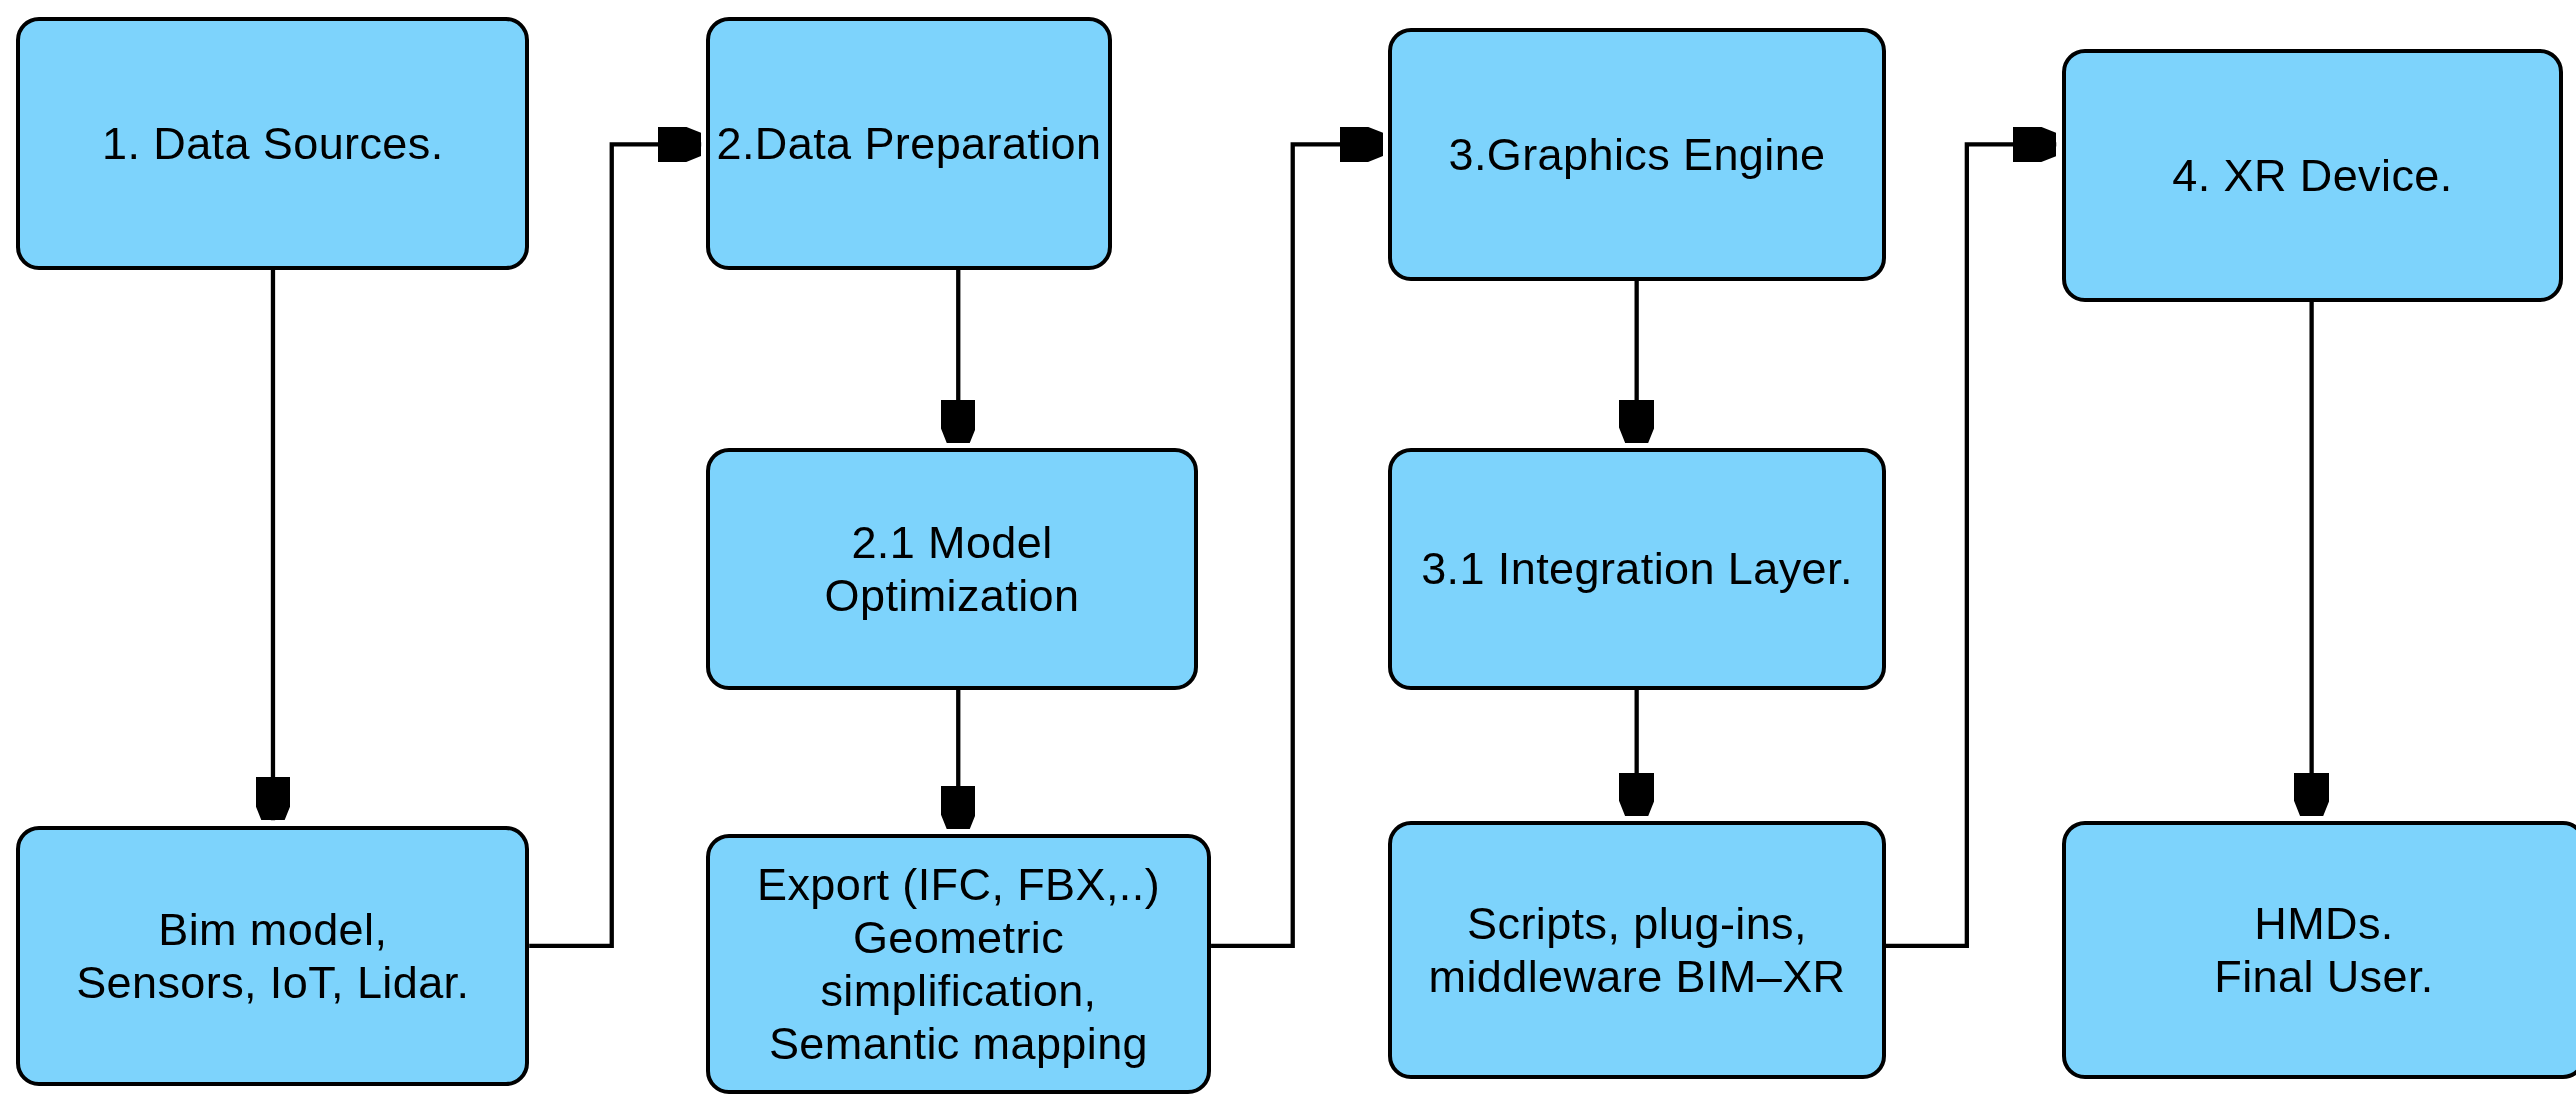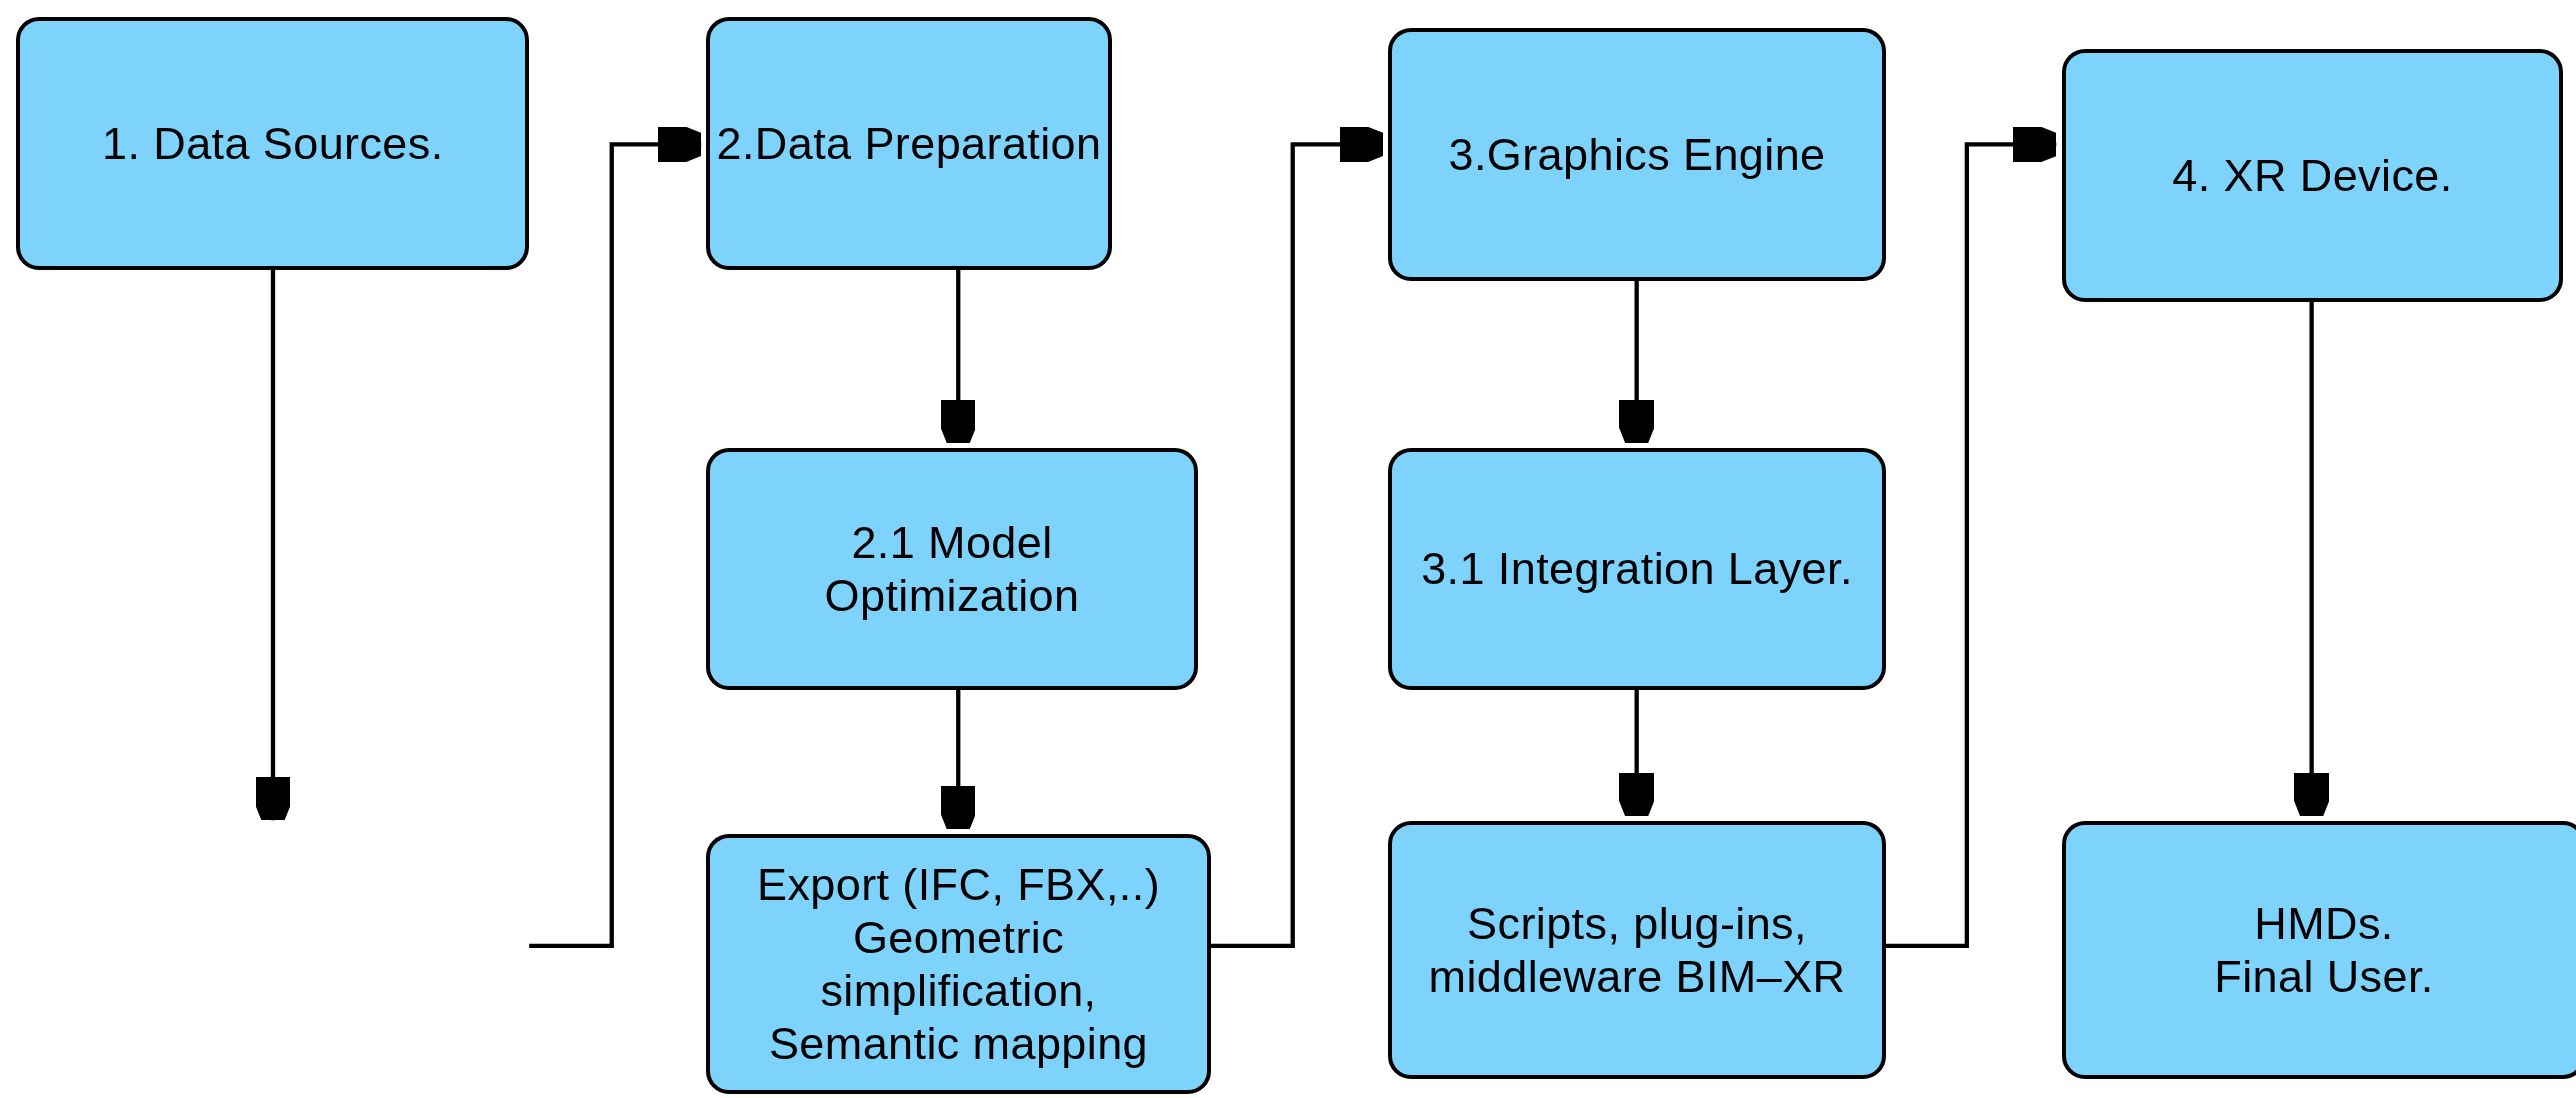--- a/index.html
+++ b/index.html
@@ -98,20 +98,24 @@
   </div>
 
   <div class="node n-model-optimization">
     <span class="label">2.1 Model
 Optimization</span>
   </div>
   <div class="node n-integration-layer">
     <span class="label">3.1 Integration Layer.</span>
   </div>
 
+  <div class="node n-sources-detail">
+    <span class="label">Bim model,
+Sensors, IoT, Lidar.</span>
+  </div>
   <div class="node n-engine-detail">
     <span class="label">Scripts, plug-ins,
 middleware BIM–XR</span>
   </div>
   <div class="node n-preparation-detail">
     <span class="label">Export (IFC, FBX,..)
 Geometric
 simplification,
 Semantic mapping</span>
   </div>

